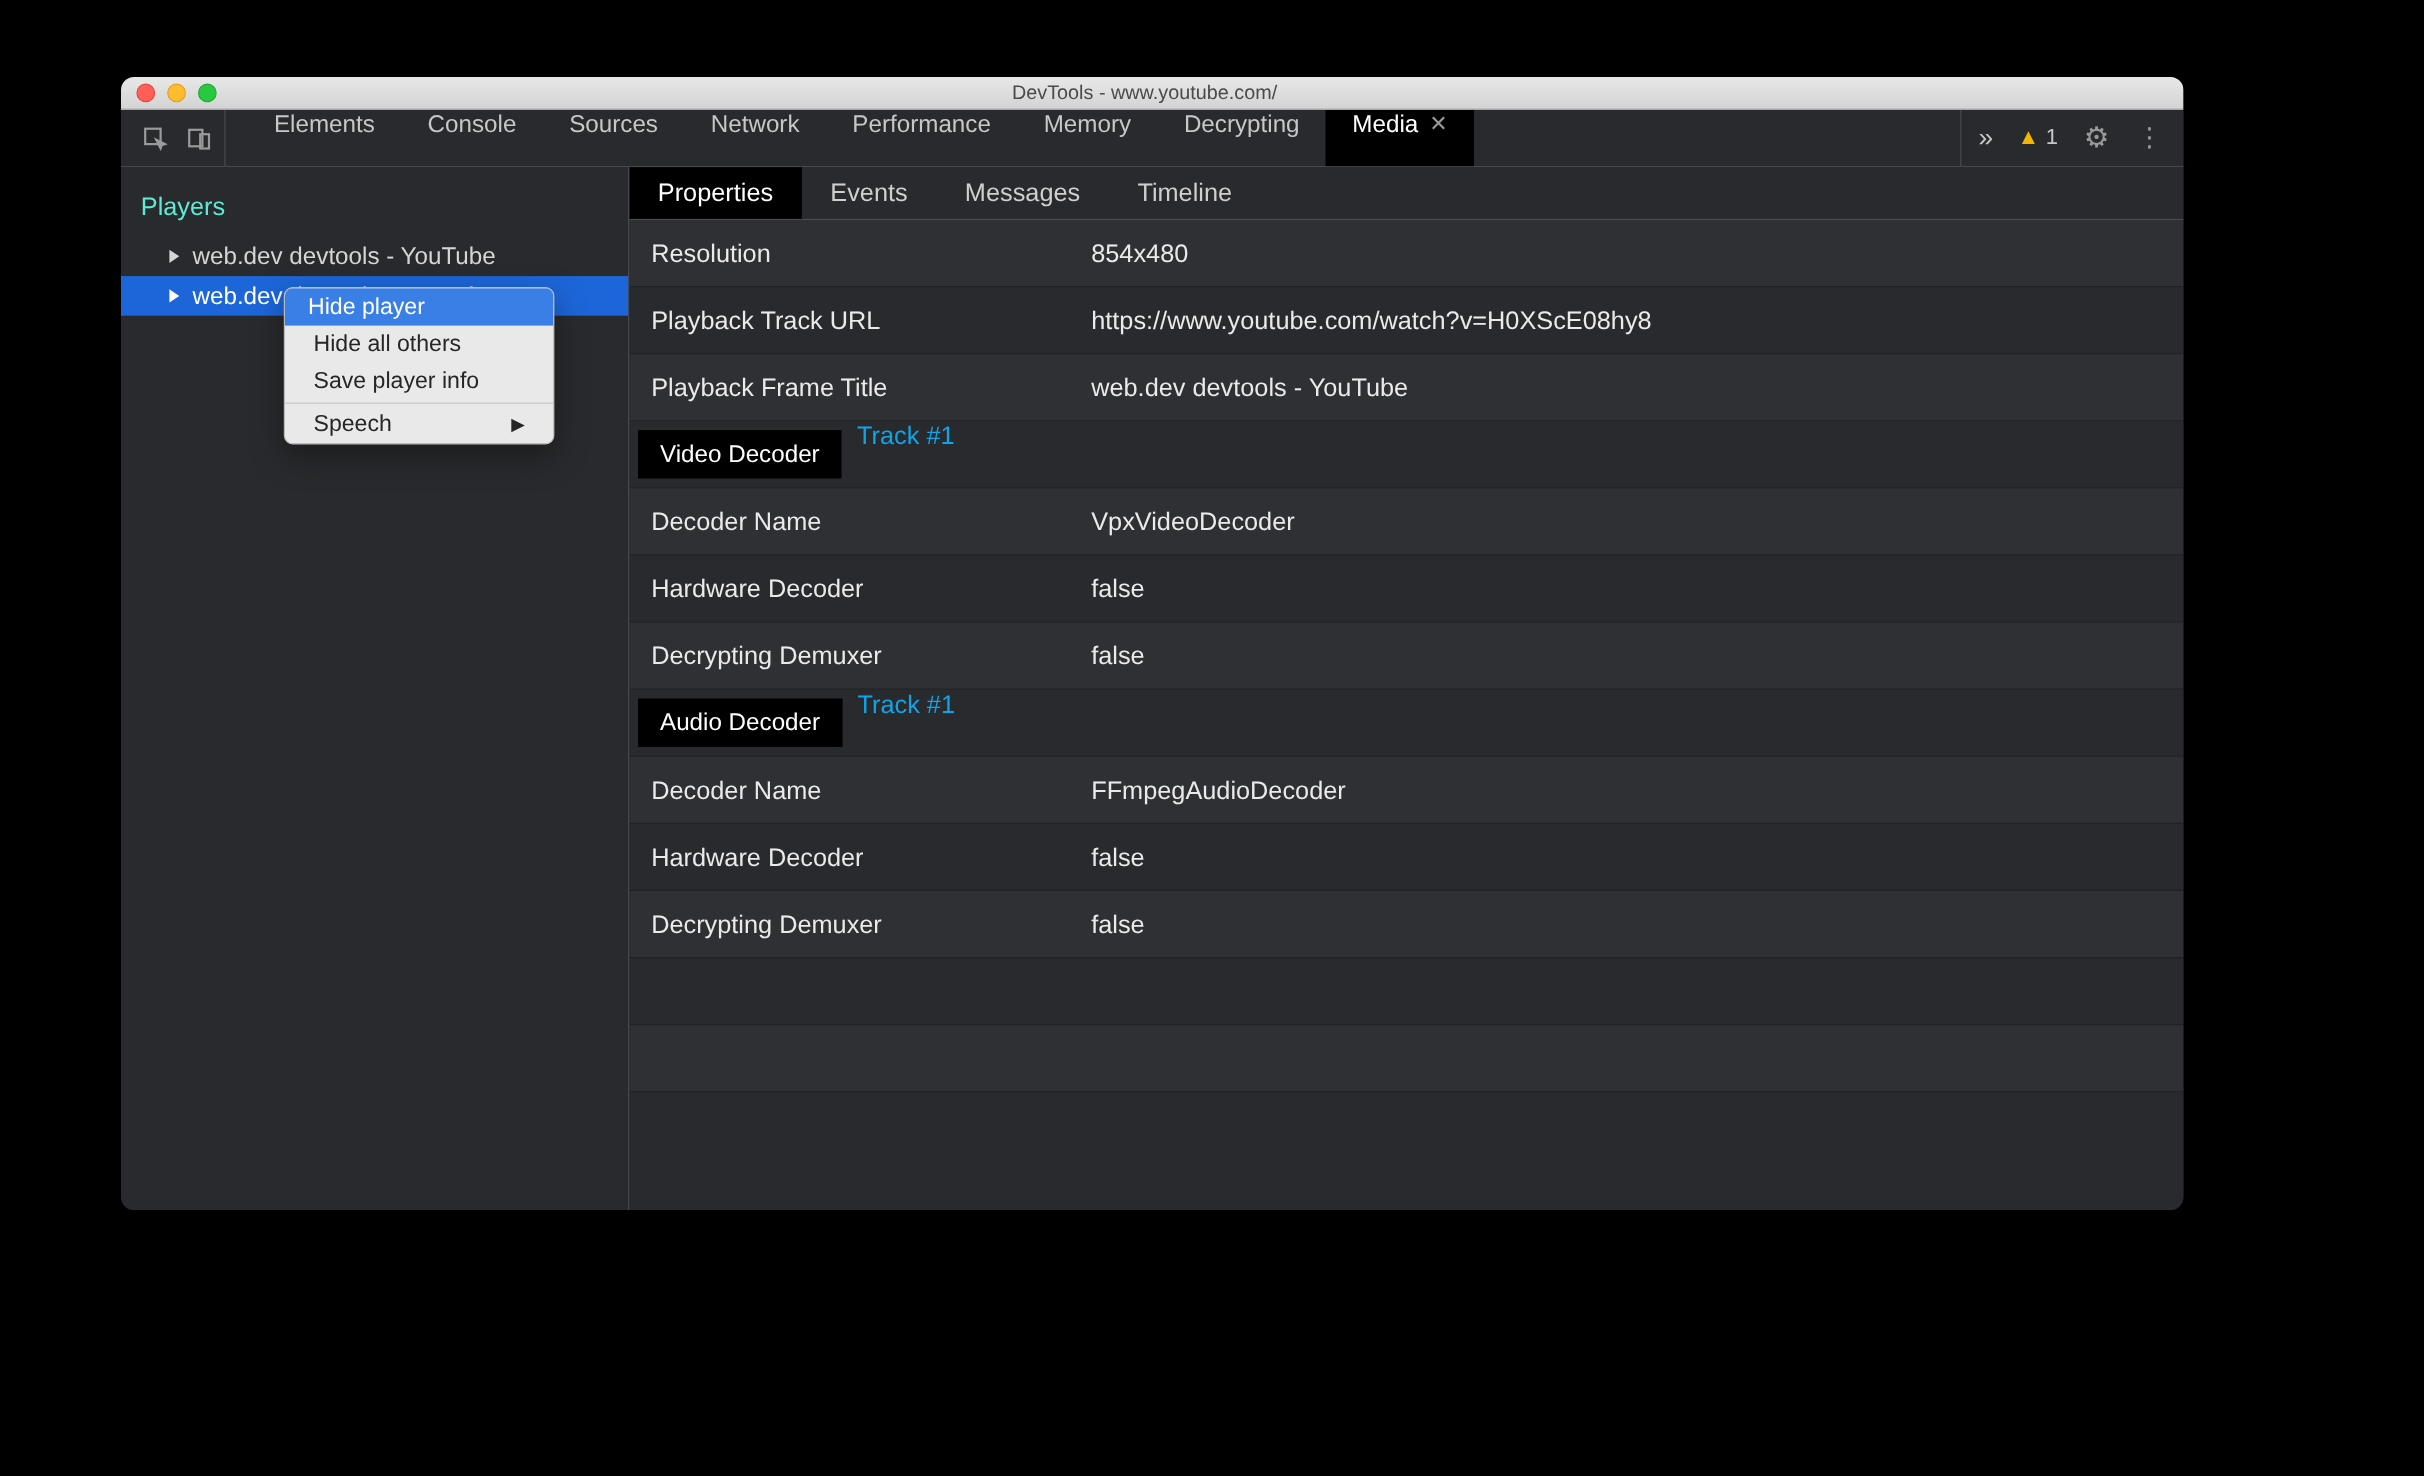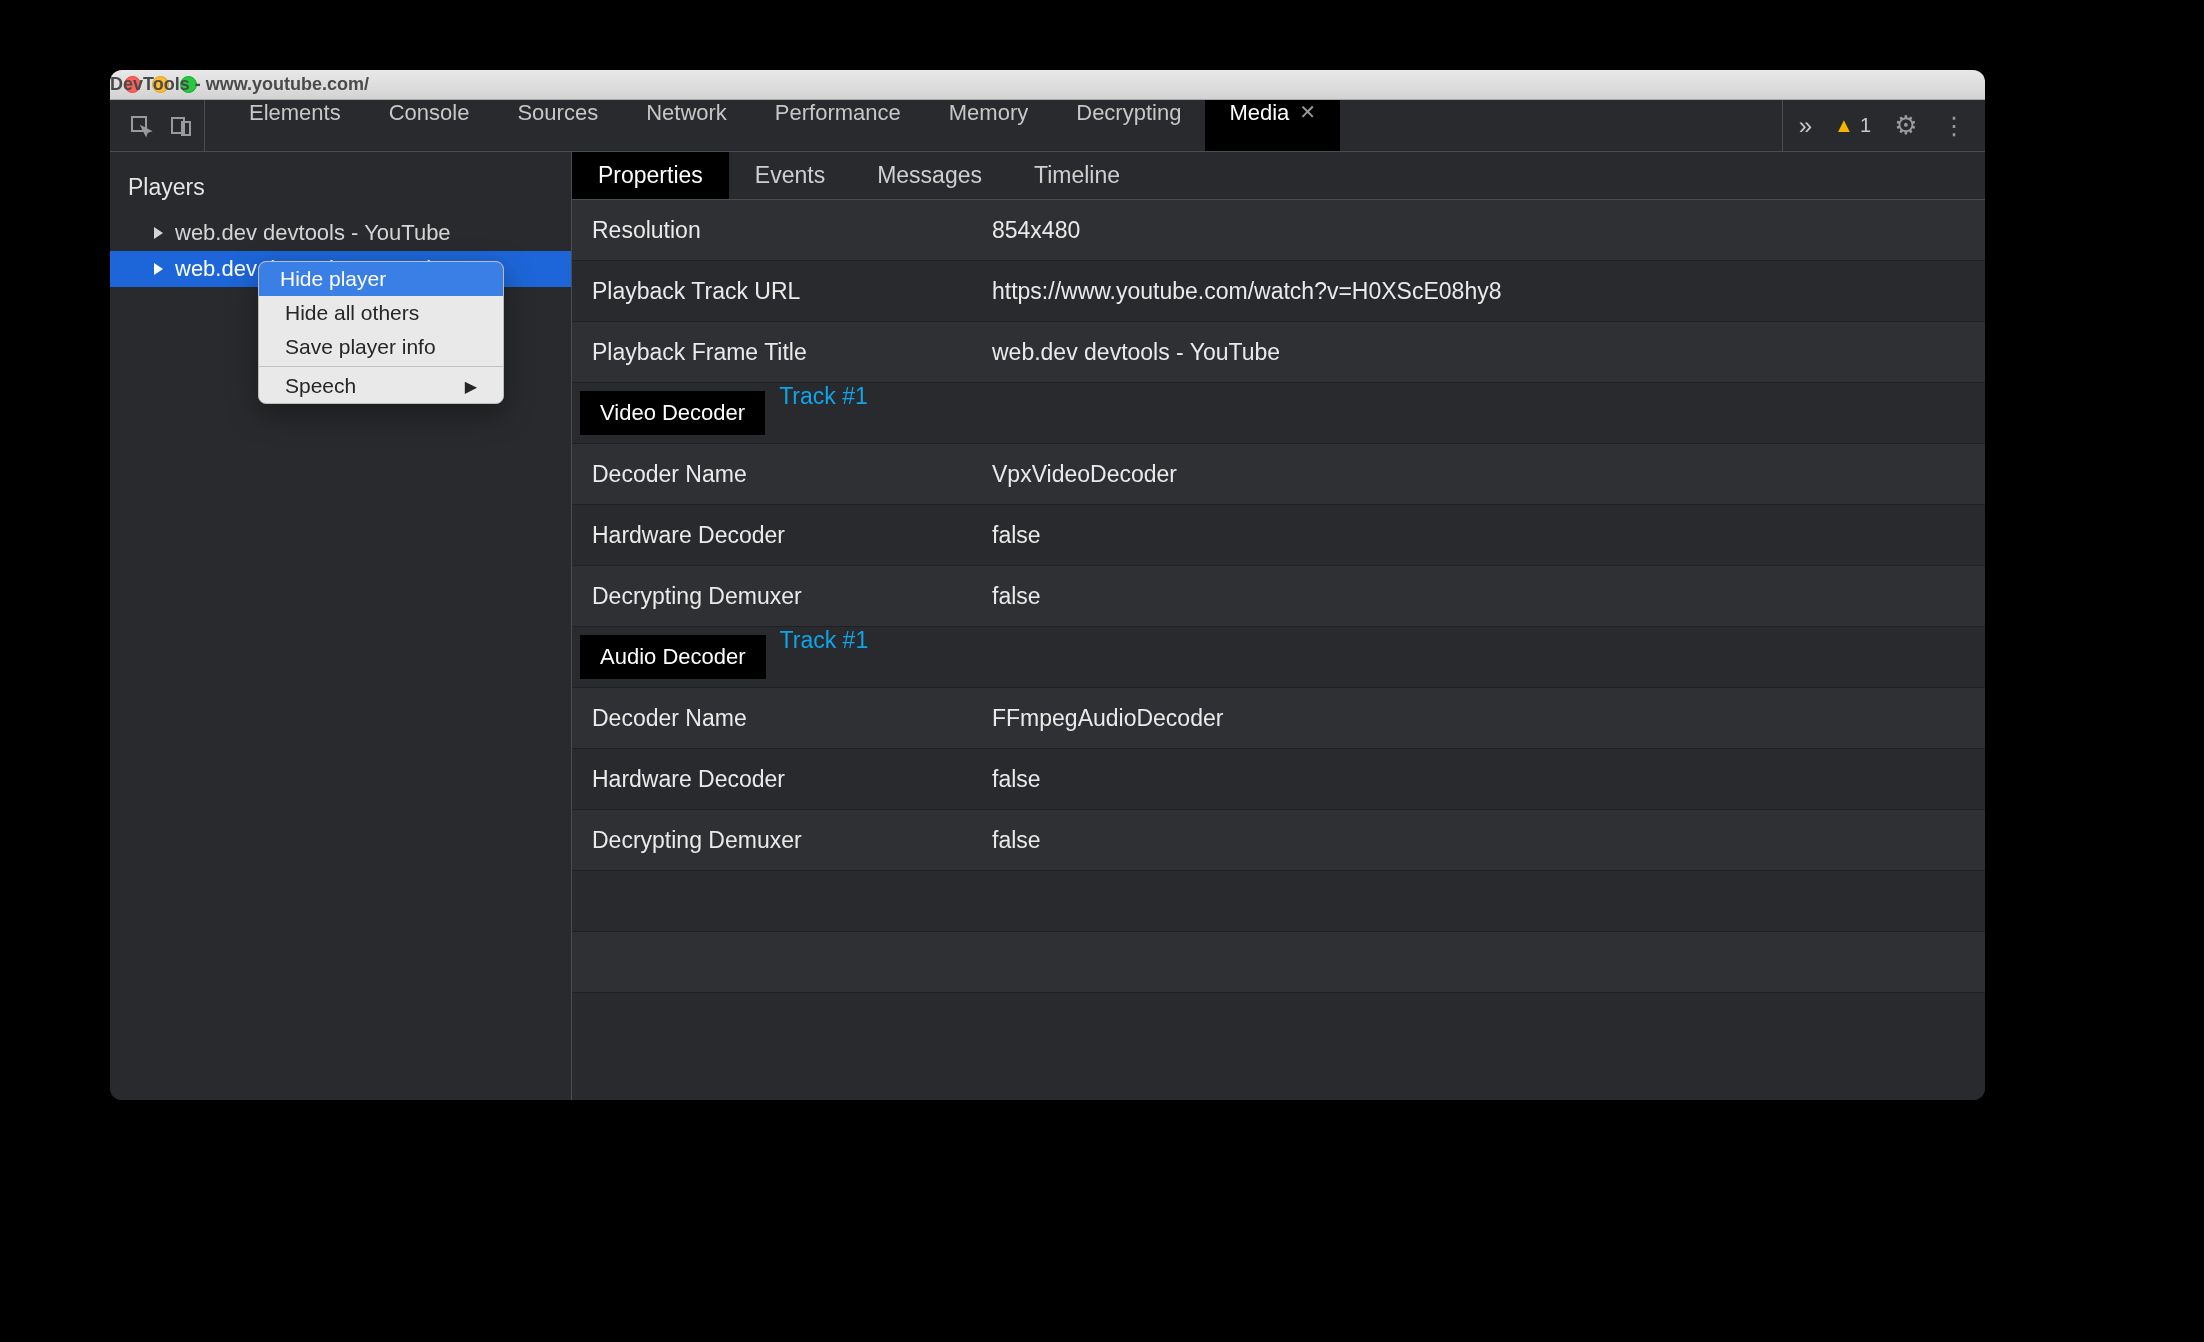--- a/index.html
+++ b/index.html
@@ -35,21 +35,21 @@
     }
     .traffic-lights {
       display: flex;
       gap: 11px;
       padding-left: 14px;
     }
     .light { width: 17px; height: 17px; border-radius: 50%; }
     .light.red    { background: #ff5f57; border: 1px solid #e24640; }
     .light.yellow { background: #febc2e; border: 1px solid #dfa022; }
     .light.green  { background: #28c840; border: 1px solid #1aab2b; }
-    .title { position: absolute; left: 0; right: 14px; text-align: left; font-size: 18px; color: #4a4a4a; pointer-events: none; font-weight: bold; }
+    .title { position: absolute; left: 0; right: 14px; text-align: center; font-size: 18px; color: #4a4a4a; pointer-events: none; }
 
     .tabbar {
       height: 52px;
       background: #292a2d;
       border-bottom: 1px solid #494c50;
       display: flex;
       align-items: stretch;
       color: #c7c7c7;
       font-size: 22px;
     }
@@ -71,21 +71,21 @@
       min-height: 0;
     }
     .sidebar {
       width: 462px;
       background: #292a2d;
       border-right: 1px solid #494c50;
       color: #d5d5d5;
       font-size: 22px;
       position: relative;
     }
-    .sidebar-heading { padding: 22px 18px 14px; font-size:23px; color:#e5e5e5; }
+    .sidebar-heading { padding: 22px 18px 14px; font-size:23px; color:#5eead4; }
     .player-item { display:flex; align-items:center; height:36px; padding-left: 44px; cursor:pointer; }
     .player-item.selected { background:#1d66d9; color:#fff; }
     .player-arrow { width:0; height:0; border-left:9px solid currentColor; border-top:6px solid transparent; border-bottom:6px solid transparent; margin-right:12px; }
 
     .context-menu {
       position: absolute;
       left: 148px;
       top: 109px;
       width: 246px;
       background: #e9e9e9;

